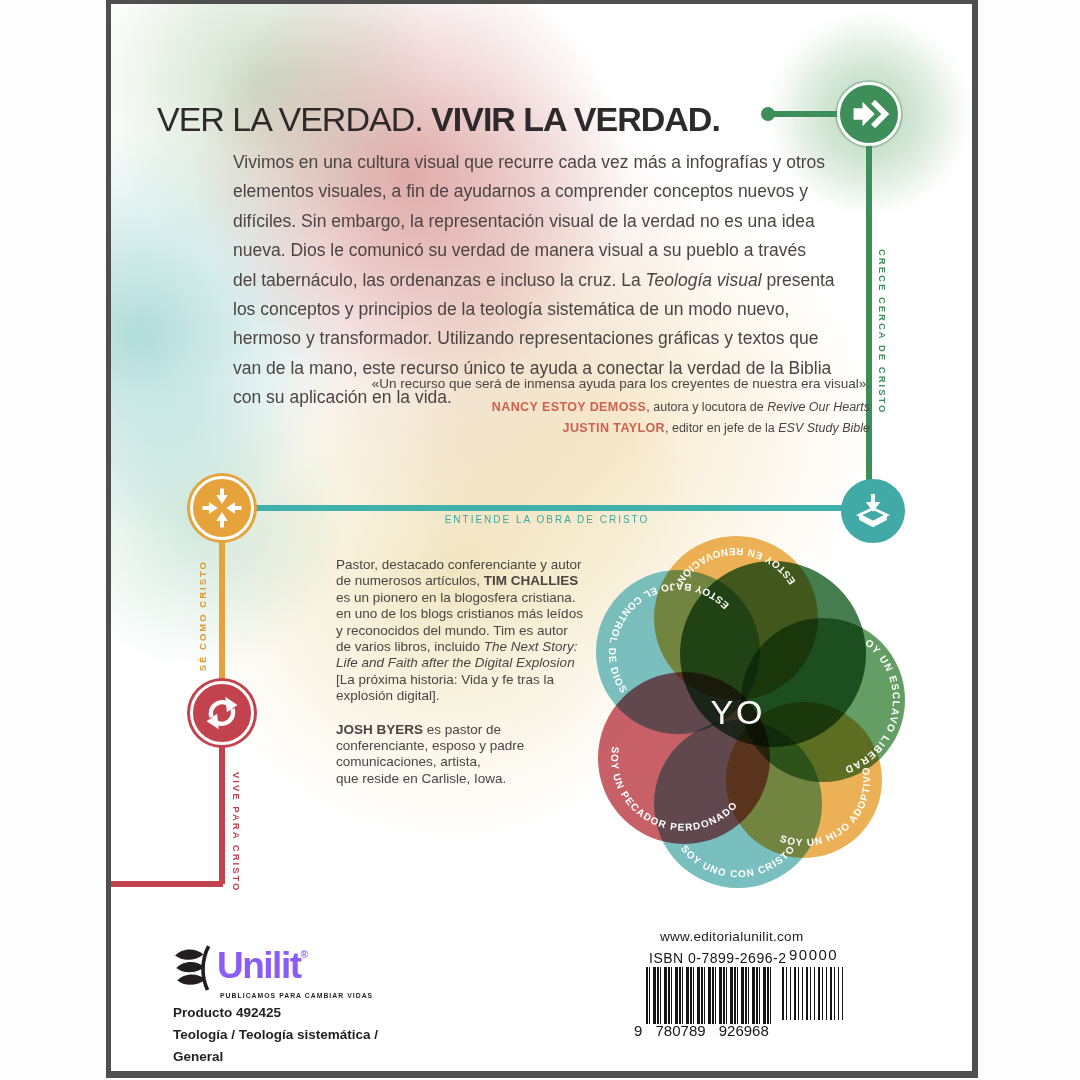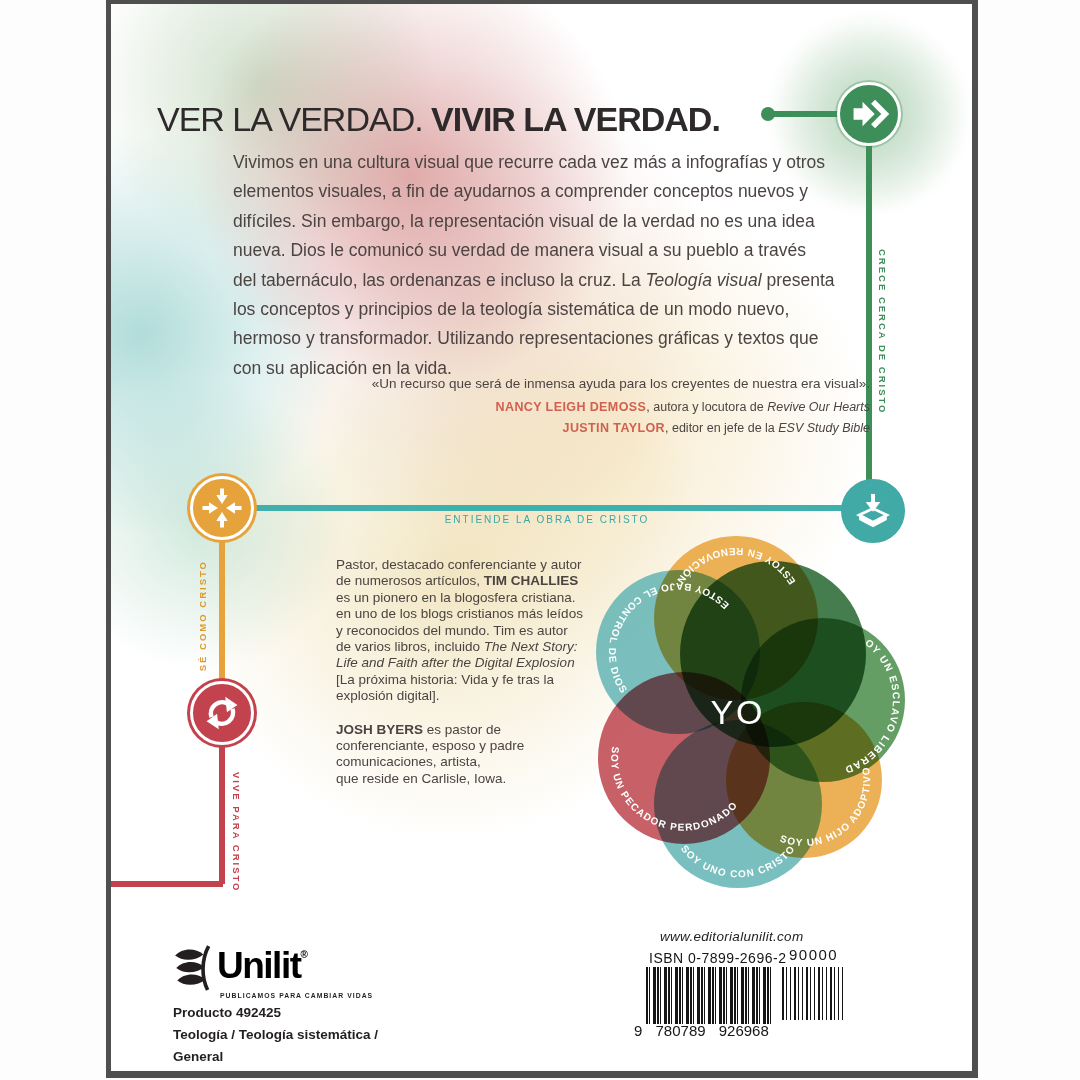--- a/index.html
+++ b/index.html
@@ -73,25 +73,25 @@
   .bio .p2{margin-top:17px;}
 
   
   .venn{position:absolute;left:588px;top:532px;isolation:isolate;}
   .venn circle{mix-blend-mode:multiply;}
   .venn .vtxt{fill:#ffffff;font-family:"Liberation Sans",sans-serif;font-size:10px;font-weight:700;letter-spacing:1.2px;}
   .venn .yo{fill:#ffffff;font-family:"Liberation Sans",sans-serif;font-size:34px;letter-spacing:3px;font-weight:400;}
 
   
   .brand{position:absolute;left:173px;top:945px;}
-  .brand-word{position:absolute;left:44px;top:0px;font-size:37px;font-weight:700;letter-spacing:-1.5px;color:#000000;}
+  .brand-word{position:absolute;left:44px;top:0px;font-size:37px;font-weight:700;letter-spacing:-1.5px;color:#8b5cf6;}
   .brand-reg{font-size:10px;vertical-align:20px;letter-spacing:0;}
   .brand-tag{position:absolute;left:47px;top:47px;font-size:6.8px;font-weight:700;letter-spacing:1.05px;color:#231f20;white-space:nowrap;}
   .product{position:absolute;left:173px;top:1002px;font-size:13.5px;font-weight:700;color:#231f20;line-height:22px;}
-  .website{position:absolute;left:660px;top:929px;font-size:13.5px;color:#222;letter-spacing:.3px;font-style:italic;}
+  .website{position:absolute;left:660px;top:929px;font-size:13.5px;color:#222;letter-spacing:.3px;}
   .isbn-label{position:absolute;left:649px;top:950px;font-size:14px;color:#161616;letter-spacing:.5px;}
   .price-code{position:absolute;left:789px;top:946px;font-size:15px;color:#161616;letter-spacing:1.5px;}
   .bars-main{position:absolute;left:646px;top:967px;width:127px;height:57px;background:
      repeating-linear-gradient(90deg,#151515 0 2px,#fff 2px 3px,#151515 3px 4px,#fff 4px 7px,#151515 7px 10px,#fff 10px 11px);}
   .bars-supp{position:absolute;left:782px;top:967px;width:61px;height:53px;background:
      repeating-linear-gradient(90deg,#151515 0 2px,#fff 2px 4px,#151515 4px 5px,#fff 5px 8px,#151515 8px 9px,#fff 9px 12px);}
   .ean{position:absolute;left:634px;top:1022px;font-size:15px;color:#161616;word-spacing:9px;}
 </style>
 </head>
 <body>
@@ -156,26 +156,27 @@
   <div class="vlabel v-vive">VIVE PARA CRISTO</div>
 
   <div class="intro">
       <span class="ln">Vivimos en una cultura visual que recurre cada vez más a infografías y otros</span>
       <span class="ln">elementos visuales, a fin de ayudarnos a comprender conceptos nuevos y</span>
       <span class="ln">difíciles. Sin embargo, la representación visual de la verdad no es una idea</span>
       <span class="ln">nueva. Dios le comunicó su verdad de manera visual a su pueblo a través</span>
       <span class="ln">del tabernáculo, las ordenanzas e incluso la cruz. La <span class="sg-i">Teología visual</span><span>  presenta</span></span>
       <span class="ln">los conceptos y principios de la teología sistemática de un modo nuevo,</span>
       <span class="ln">hermoso y transformador. Utilizando representaciones gráficas y textos que</span>
+      <span class="ln">van de la mano, este recurso único te ayuda a conectar la verdad de la Biblia</span>
       <span class="ln">con su aplicación en la vida.</span>
     </div>
 
   <div class="quotes">
     <div class="q-text">«Un recurso que será de inmensa ayuda para los creyentes de nuestra era visual».</div>
-    <div class="q-attr"><span class="sg-n">NANCY LEIGH DEMOSS</span><span>, autora y locutora de </span><span class="sg-i">Revive Our Hearts</span></div>
+    <div class="q-attr"><span class="sg-n">NANCY ESTOY DEMOSS</span><span>, autora y locutora de </span><span class="sg-i">Revive Our Hearts</span></div>
     <div class="q-attr"><span class="sg-n">JUSTIN TAYLOR</span><span>, editor en jefe de la </span><span class="sg-i">ESV Study Bible</span></div>
   </div>
 
   <div class="bio">
     <div class="p1">
         <span class="ln">Pastor, destacado conferenciante y autor</span>
         <span class="ln">de numerosos artículos, <span class="sg-b">TIM CHALLIES</span></span>
         <span class="ln">es un pionero en la blogosfera cristiana.</span>
         <span class="ln">en uno de los blogs cristianos más leídos</span>
         <span class="ln">y reconocidos del mundo. Tim es autor</span>

